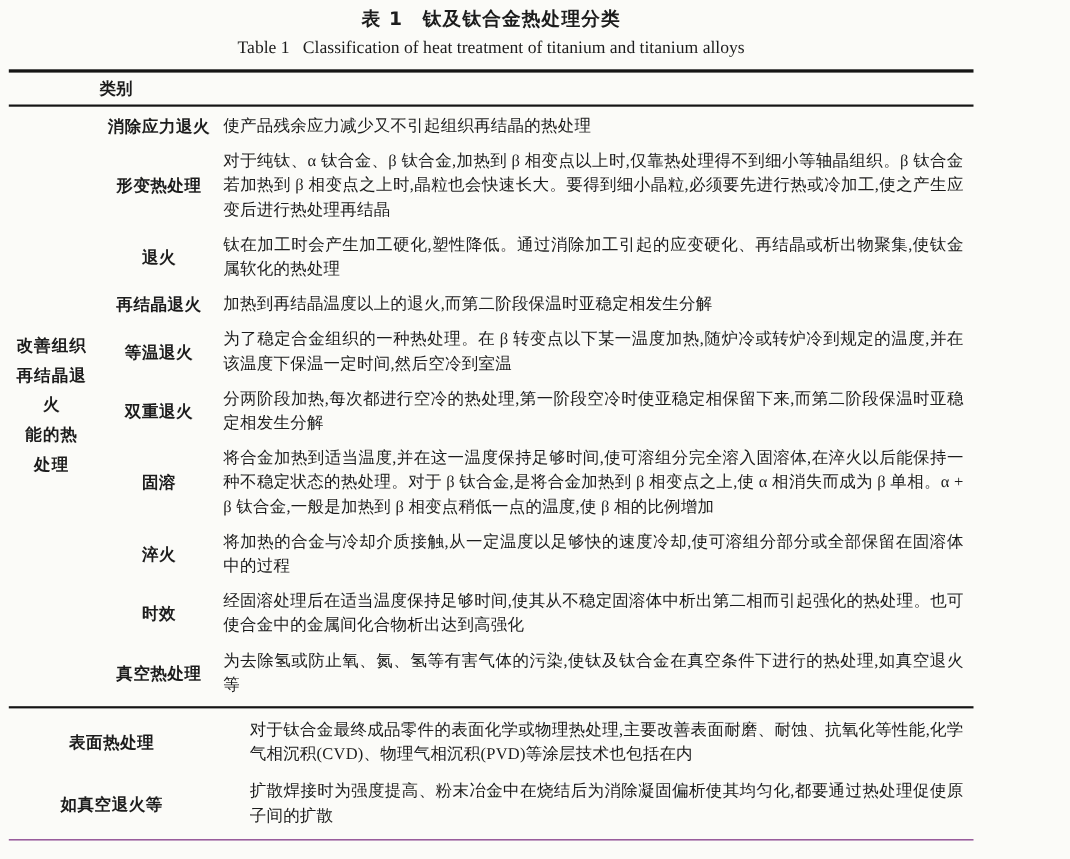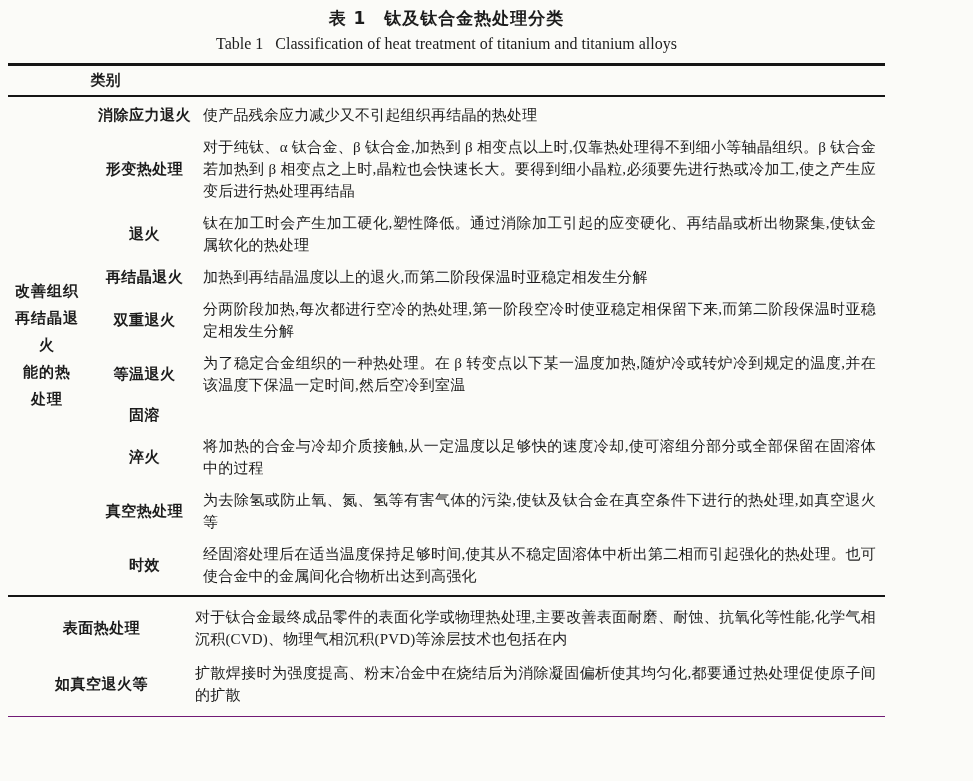--- a/index.html
+++ b/index.html
@@ -61,20 +61,21 @@
 
   .row{
     display:grid;grid-template-columns:117px 1fr;
     align-items:center;
     padding:5px 0;
   }
   .row-wide{
     display:grid;grid-template-columns:187px 1fr;
     align-items:center;
     padding:6px 0;
+    gap:32px;
   }
   .cat{
     text-align:center;
     font-size:15px;
     font-weight:bold;
     letter-spacing:0.5px;
     padding:0 2px;
   }
   .def{
     font-size:15px;line-height:22px;
@@ -124,47 +125,48 @@
           <div class="def">钛在加工时会产生加工硬化,塑性降低。通过消除加工引起的应变硬化、再结晶或析出物聚集,使钛金属软化的热处理</div>
         </div>
 
         <div class="row">
           <div class="cat">再结晶退火</div>
           <div class="def">加热到再结晶温度以上的退火,而第二阶段保温时亚稳定相发生分解</div>
         </div>
 
 
         <div class="row">
-          <div class="cat">双重退火</div>
-          <div class="def">分两阶段加热,每次都进行空冷的热处理,第一阶段空冷时使亚稳定相保留下来,而第二阶段保温时亚稳定相发生分解</div>
+          <div class="cat">等温退火</div>
+          <div class="def">为了稳定合金组织的一种热处理。在 β 转变点以下某一温度加热,随炉冷或转炉冷到规定的温度,并在该温度下保温一定时间,然后空冷到室温</div>
         </div>
 
         <div class="row">
-          <div class="cat">等温退火</div>
-          <div class="def">为了稳定合金组织的一种热处理。在 β 转变点以下某一温度加热,随炉冷或转炉冷到规定的温度,并在该温度下保温一定时间,然后空冷到室温</div>
+          <div class="cat">双重退火</div>
+          <div class="def">分两阶段加热,每次都进行空冷的热处理,第一阶段空冷时使亚稳定相保留下来,而第二阶段保温时亚稳定相发生分解</div>
         </div>
 
 
         <div class="row">
           <div class="cat">固溶</div>
+          <div class="def">将合金加热到适当温度,并在这一温度保持足够时间,使可溶组分完全溶入固溶体,在淬火以后能保持一种不稳定状态的热处理。对于 β 钛合金,是将合金加热到 β 相变点之上,使 α 相消失而成为 β 单相。α + β 钛合金,一般是加热到 β 相变点稍低一点的温度,使 β 相的比例增加</div>
         </div>
 
         <div class="row">
           <div class="cat">淬火</div>
           <div class="def">将加热的合金与冷却介质接触,从一定温度以足够快的速度冷却,使可溶组分部分或全部保留在固溶体中的过程</div>
         </div>
 
         <div class="row">
-          <div class="cat">真空热处理</div>
-          <div class="def">为去除氢或防止氧、氮、氢等有害气体的污染,使钛及钛合金在真空条件下进行的热处理,如真空退火等</div>
+          <div class="cat">时效</div>
+          <div class="def">经固溶处理后在适当温度保持足够时间,使其从不稳定固溶体中析出第二相而引起强化的热处理。也可使合金中的金属间化合物析出达到高强化</div>
         </div>
 
         <div class="row">
-          <div class="cat">时效</div>
-          <div class="def">经固溶处理后在适当温度保持足够时间,使其从不稳定固溶体中析出第二相而引起强化的热处理。也可使合金中的金属间化合物析出达到高强化</div>
+          <div class="cat">真空热处理</div>
+          <div class="def">为去除氢或防止氧、氮、氢等有害气体的污染,使钛及钛合金在真空条件下进行的热处理,如真空退火等</div>
         </div>
 
       </div>
     </div>
 
     <div class="bottom-section">
 
       <div class="row-wide">
         <div class="cat">表面热处理</div>
         <div class="def">对于钛合金最终成品零件的表面化学或物理热处理,主要改善表面耐磨、耐蚀、抗氧化等性能,化学气相沉积(CVD)、物理气相沉积(PVD)等涂层技术也包括在内</div>

